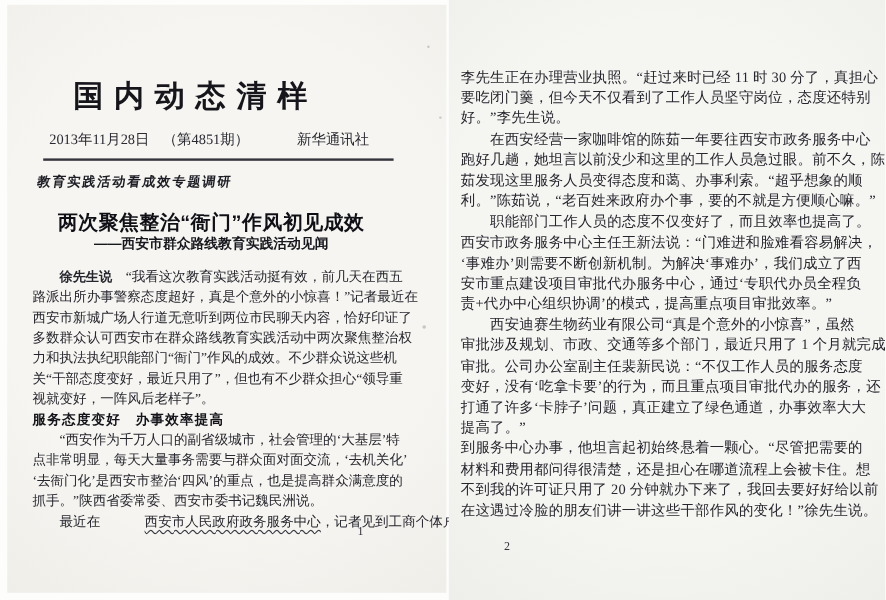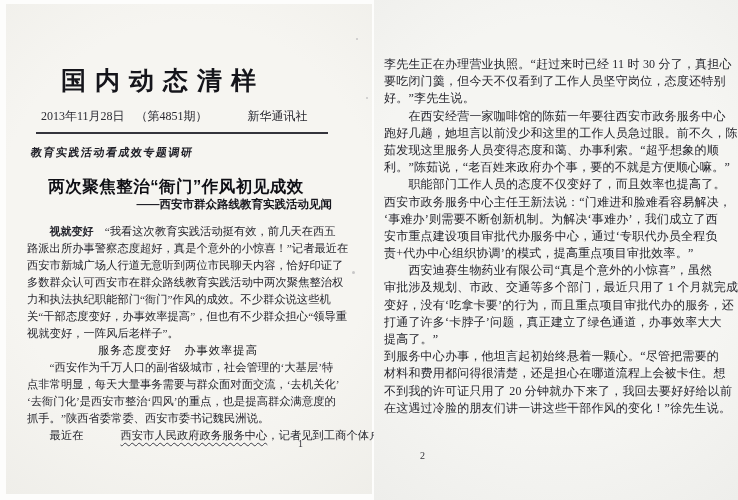--- a/index.html
+++ b/index.html
@@ -40,42 +40,42 @@
     color:#1d1d25;transform:skewX(-8deg);white-space:nowrap;
   }
   .headline{
     position:absolute;top:160px;left:14px;width:312px;text-align:center;
     font-family:"Liberation Sans","DejaVu Sans",sans-serif;
     font-weight:bold;font-size:16.5px;line-height:20px;letter-spacing:0.5px;color:#0f0f15;
     white-space:nowrap;
     margin-top:12px;
   }
   .subtitle{
-    position:absolute;top:193px;left:14px;width:312px;text-align:right;
+    position:absolute;top:193px;left:14px;width:312px;text-align:center;
     font-family:"Liberation Sans","DejaVu Sans",sans-serif;
     font-weight:bold;font-size:11.5px;line-height:14px;color:#17171e;white-space:nowrap;
   }
 
   .bodyblock{position:absolute;}
   .p1body{top:219px;left:21px;width:302px;}
   .p1body .line{height:17px;line-height:17px;font-size:11.3px;letter-spacing:0;}
   .p2body{top:56px;left:10px;width:346px;}
   .p2body .line{height:17.2px;line-height:17.2px;font-size:12px;letter-spacing:0.2px;}
   .line{white-space:nowrap;color:#26262e;}
   .line .b{font-weight:bold;font-family:"Liberation Sans","DejaVu Sans",sans-serif;font-size:0.97em;}
   .line .wavy{
     text-decoration:underline;
     text-decoration-style:wavy;
     text-decoration-color:#3c3c46;
     text-decoration-thickness:1px;
     text-underline-offset:3px;
     padding-left:37px;
   }
   .line.center-bold{
-    text-align:center;font-weight:normal;
+    font-weight:bold;
     font-family:"Liberation Sans","DejaVu Sans",sans-serif;
     letter-spacing:1px;color:#131319;
   }
   .pageno{position:absolute;font-size:10px;color:#33333b;}
   .pageno1{top:434px;left:292px;}
   .pageno2{top:450px;left:46px;}
 
   .speck{position:absolute;background:#8d8d95;border-radius:50%;opacity:.45;}
   .speck.s1{left:352px;top:271px;width:3px;height:3px;}
   .speck.s2{left:366px;top:97px;width:2px;height:2px;}
@@ -89,26 +89,26 @@
   <div class="page page1">
     <div class="masthead-title">国内动态清样</div>
     <div class="dateline">
       <span>2013年11月28日</span><span class="issue">（第4851期）</span><span class="agency">新华通讯社</span>
     </div>
     <div class="rule"></div>
     <div class="eyebrow">教育实践活动看成效专题调研</div>
     <div class="headline">两次聚焦整治“衙门”作风初见成效</div>
     <div class="subtitle">——西安市群众路线教育实践活动见闻</div>
     <div class="bodyblock p1body">
-        <div class="line"><span>　　</span><span class="b">视就变好</span><span>　“我看这次教育实践活动挺有效，前几天在西五</span></div>
+        <div class="line"><span>　　</span><span class="b">徐先生说</span><span>　“我看这次教育实践活动挺有效，前几天在西五</span></div>
         <div class="line">路派出所办事警察态度超好，真是个意外的小惊喜！”记者最近在</div>
         <div class="line">西安市新城广场人行道无意听到两位市民聊天内容，恰好印证了</div>
         <div class="line">多数群众认可西安市在群众路线教育实践活动中两次聚焦整治权</div>
         <div class="line">力和执法执纪职能部门“衙门”作风的成效。不少群众说这些机</div>
-        <div class="line">关“干部态度变好，办事效率提高”，但也有不少群众担心“领导重</div>
+        <div class="line">关“干部态度变好，最近只用了”，但也有不少群众担心“领导重</div>
         <div class="line">视就变好，一阵风后老样子”。</div>
         <div class="line center-bold">服务态度变好　办事效率提高</div>
         <div class="line">　　“西安作为千万人口的副省级城市，社会管理的‘大基层’特</div>
         <div class="line">点非常明显，每天大量事务需要与群众面对面交流，‘去机关化’</div>
         <div class="line">‘去衙门化’是西安市整治‘四风’的重点，也是提高群众满意度的</div>
         <div class="line">抓手。”陕西省委常委、西安市委书记魏民洲说。</div>
         <div class="line"><span>　　最近在</span><span class="wavy">西安市人民政府政务服务中心</span><span>，记者见到工商个体户</span></div>
       </div>
     <div class="pageno pageno1">1</div>
   </div>
@@ -122,20 +122,21 @@
         <div class="line">跑好几趟，她坦言以前没少和这里的工作人员急过眼。前不久，陈</div>
         <div class="line">茹发现这里服务人员变得态度和蔼、办事利索。“超乎想象的顺</div>
         <div class="line">利。”陈茹说，“老百姓来政府办个事，要的不就是方便顺心嘛。”</div>
         <div class="line">　　职能部门工作人员的态度不仅变好了，而且效率也提高了。</div>
         <div class="line">西安市政务服务中心主任王新法说：“门难进和脸难看容易解决，</div>
         <div class="line">‘事难办’则需要不断创新机制。为解决‘事难办’，我们成立了西</div>
         <div class="line">安市重点建设项目审批代办服务中心，通过‘专职代办员全程负</div>
         <div class="line">责+代办中心组织协调’的模式，提高重点项目审批效率。”</div>
         <div class="line">　　西安迪赛生物药业有限公司“真是个意外的小惊喜”，虽然</div>
         <div class="line">审批涉及规划、市政、交通等多个部门，最近只用了 1 个月就完成</div>
+        <div class="line">审批。公司办公室副主任裴新民说：“不仅工作人员的服务态度</div>
         <div class="line">变好，没有‘吃拿卡要’的行为，而且重点项目审批代办的服务，还</div>
         <div class="line">打通了许多‘卡脖子’问题，真正建立了绿色通道，办事效率大大</div>
         <div class="line">提高了。”</div>
         <div class="line">到服务中心办事，他坦言起初始终悬着一颗心。“尽管把需要的</div>
         <div class="line">材料和费用都问得很清楚，还是担心在哪道流程上会被卡住。想</div>
         <div class="line">不到我的许可证只用了 20 分钟就办下来了，我回去要好好给以前</div>
         <div class="line">在这遇过冷脸的朋友们讲一讲这些干部作风的变化！”徐先生说。</div>
       </div>
     <div class="pageno pageno2">2</div>
   </div>

